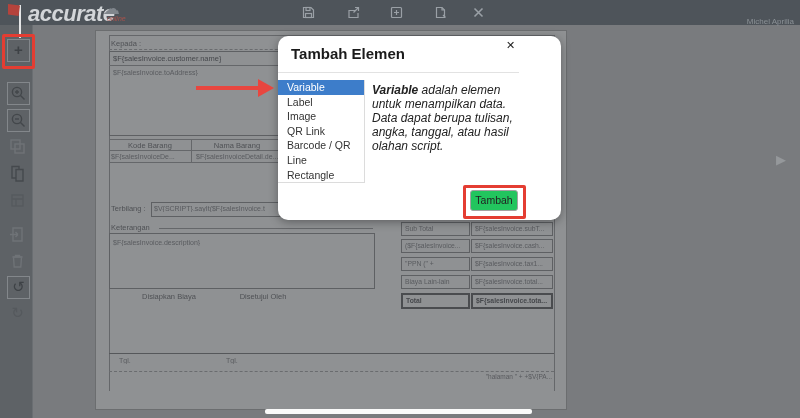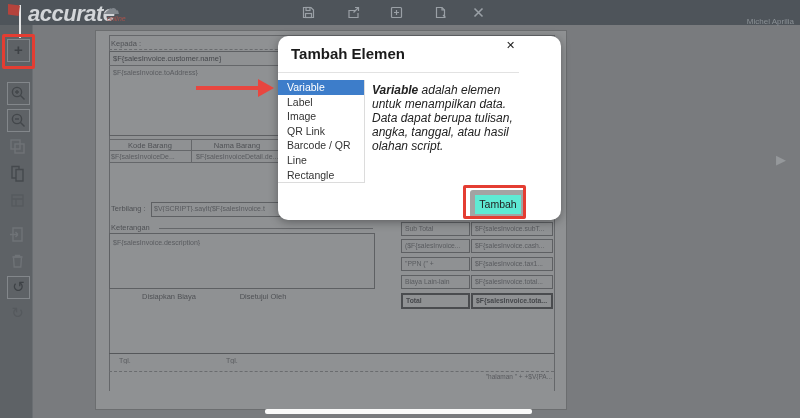--- a/index.html
+++ b/index.html
@@ -47,22 +47,22 @@
   .mtitle{left:13px;top:9px;font-size:15px;font-weight:bold;color:#1b1b1b;}
   .mclose{left:228px;top:3px;font-size:11px;font-weight:bold;color:#222;cursor:pointer;}
   .mdivider{left:0;top:36px;width:241px;border-top:1px solid #e2e2e2;height:0;}
   .mlist{left:0;top:44px;width:86px;height:102px;border-right:1px solid #dcdcdc;
          border-bottom:1px solid #dcdcdc;overflow:hidden;}
   .mitem{height:14.6px;line-height:14.6px;padding-left:9px;font-size:10.5px;
          color:#333;cursor:pointer;white-space:nowrap;}
   .mitem.sel{background:#3d7dca;color:#fff;}
   .mdesc{left:94px;top:47px;width:142px;font-size:12px;line-height:14px;
          font-style:italic;color:#222;}
-  .tbtn{left:192px;top:154px;width:46px;height:19px;background:#5eead4;
-        border:5px solid #a3a3a3;border-radius:3px;font-size:10.5px;color:#222;
+  .tbtn{left:192px;top:154px;width:46px;height:19px;background:#22c55e;
+        border:1px solid #a3a3a3;border-radius:3px;font-size:10.5px;color:#222;
         text-align:center;line-height:18px;cursor:pointer;}
   .tbtnhl{left:185px;top:149px;width:57px;height:28px;}
   
   .arrowshaft{left:196px;top:86px;width:62px;height:4px;background:#e8463f;z-index:12;}
   .arrowhead{left:258px;top:79px;width:0;height:0;border-left:16px solid #e8463f;
              border-top:9px solid transparent;border-bottom:9px solid transparent;z-index:12;}
   svg{display:block;}
 </style>
 </head>
 <body>

